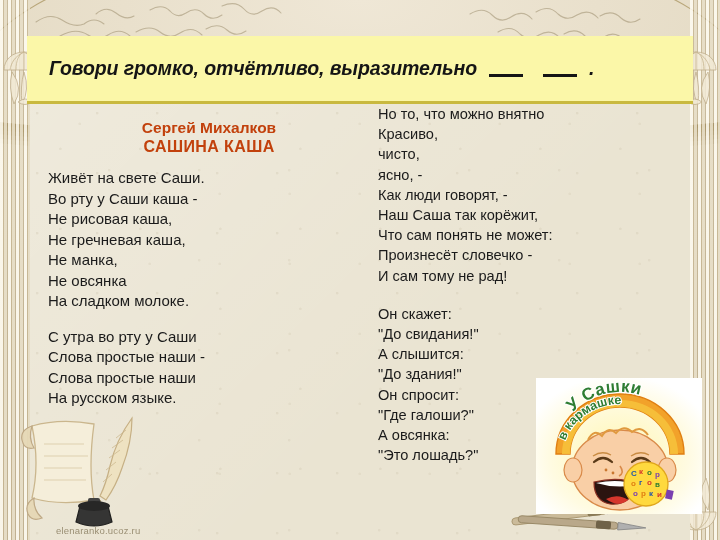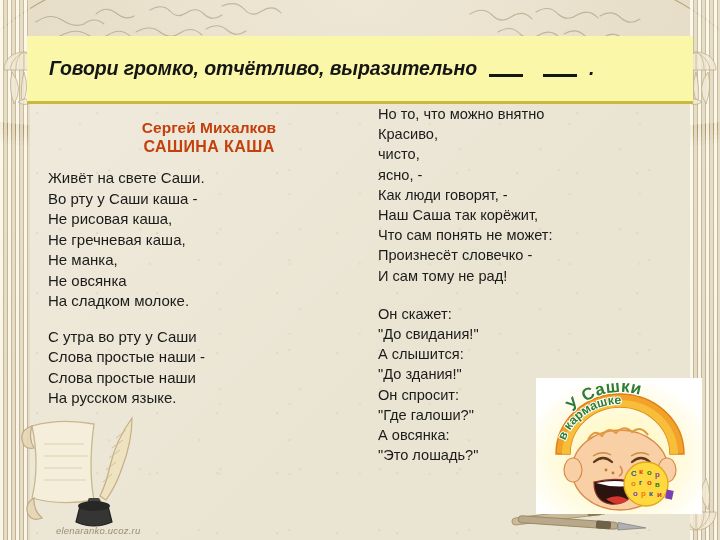--- a/index.html
+++ b/index.html
@@ -254,21 +254,20 @@
   
   .watermark {
     position: absolute;
     left: 56px;
     bottom: 4px;
     font-size: 9.5px;
     color: #9a8f74;
     letter-spacing: .2px;
     z-index: 6;
     font-family: "Liberation Sans", sans-serif;
-    font-style: italic;
   }
 </style>
 </head>
 <body>
 
 <div id="slide">
 
   <div class="bg-paper"></div>
 
   <div class="bg-handwriting">

